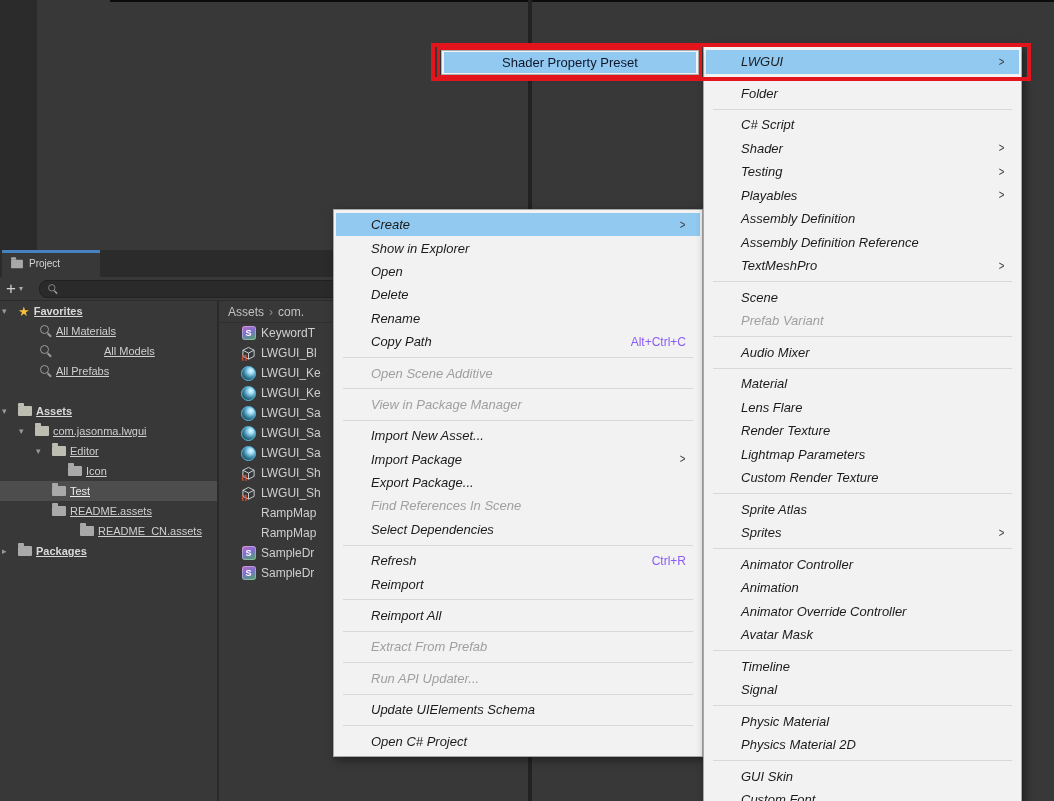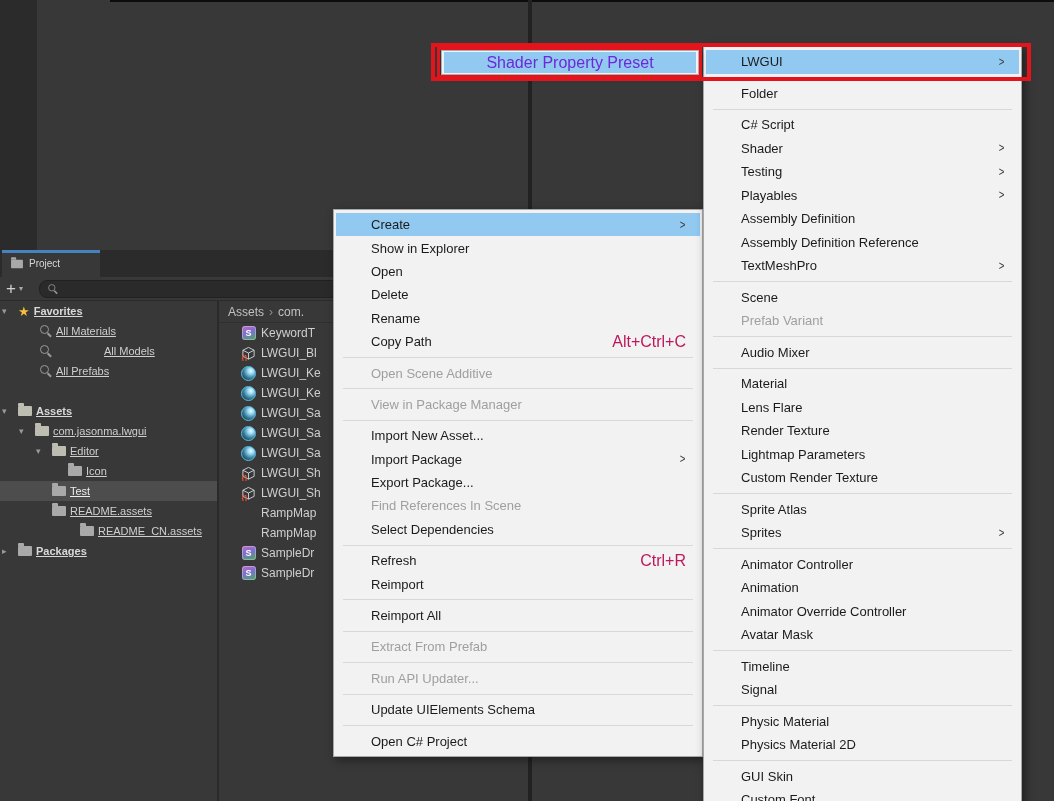--- a/index.html
+++ b/index.html
@@ -62,33 +62,33 @@
   .ico-so{width:15px;height:15px;}
 
   
   .menu{background:#f2f2f2;border:1px solid #a8a8a8;box-shadow:3px 3px 9px rgba(0,0,0,.45);
         box-sizing:border-box;padding:3px 0;z-index:10;}
   .menu-main{left:333px;top:209px;width:370px;}
   .menu-sub{left:703px;top:46px;width:319px;}
   .menu-item{display:flex;align-items:center;margin:0 2px;padding:0 14px 0 35px;position:relative;}
   .menu-main .menu-item{height:23.4px;font-size:13px;}
   .menu-sub  .menu-item{height:23.5px;font-size:13px;}
-  .menu-item .lab{color:#1b1b1b;}
+  .menu-item .lab{color:#1b1b1b;font-style:italic;}
   .menu-item.disabled .lab{color:#9f9f9f;}
   .menu-item.hl{background:#91c9f1;}
-  .menu-item .shortcut{margin-left:auto;color:#be185d;font-size:16px;}
+  .menu-item .shortcut{margin-left:auto;color:#8b5cf6;font-size:12px;}
   .menu-item .sub-arrow{margin-left:auto;color:#3a3a3a;font-size:12px;transform:scaleX(.8);}
   .menu-sep{height:1px;background:#d8d8d8;margin:3.5px 9px;}
 
   
   .spp-frag{left:441px;top:50px;width:258px;height:25px;background:#f2f2f2;border:1px solid #aeaeae;
             box-sizing:border-box;z-index:11;box-shadow:2px 2px 6px rgba(0,0,0,.35);}
   .spp-row{position:absolute;left:2px;top:1px;right:2px;bottom:1px;background:#91c9f1;
            display:flex;align-items:center;justify-content:center;}
-  .spp-row .lab{font-size:16px;color:#6d28d9;}
+  .spp-row .lab{font-size:13px;color:#0f172a;}
 
   
   .red-rect{box-sizing:border-box;border:4px solid #e3141b;z-index:30;pointer-events:none;}
   .red-outer{left:431px;top:43px;width:600px;height:38px;}
   .red-inner{left:437px;top:47px;width:265px;height:31px;border-width:3px;z-index:31;}
 </style>
 </head>
 <body>
 
 <div class="stage">

